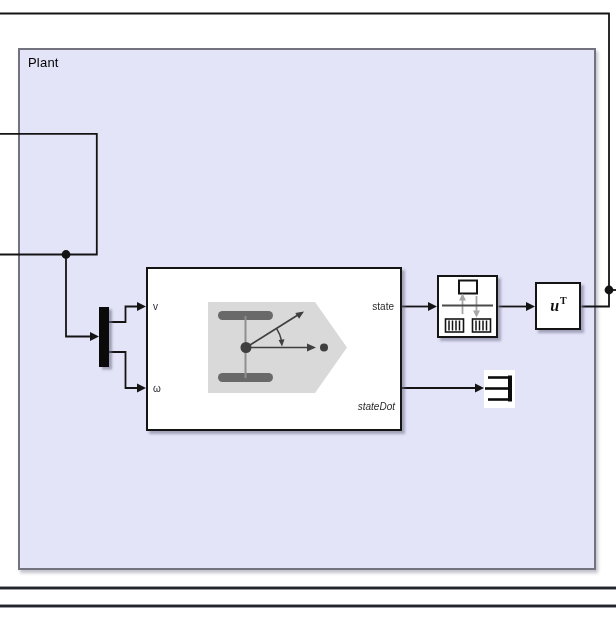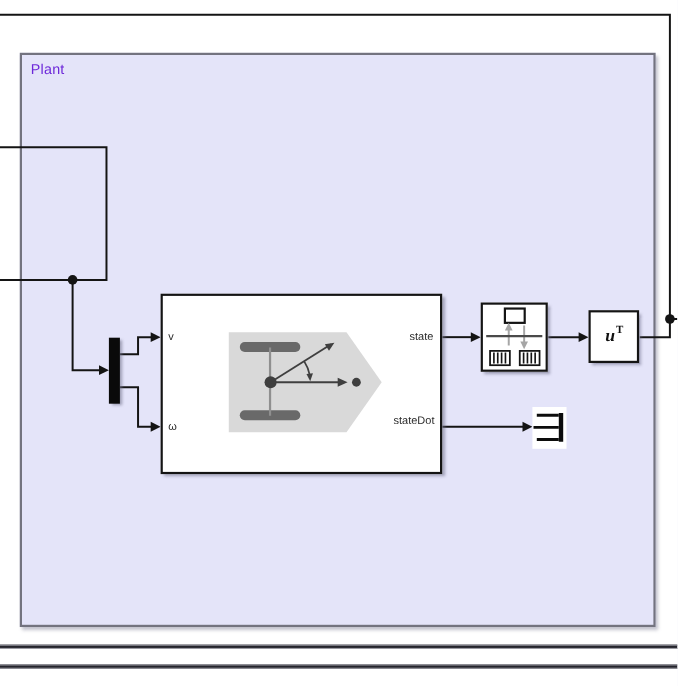--- a/index.html
+++ b/index.html
@@ -9,21 +9,21 @@
   }
   
   .plant-area {
     position:absolute; left:18px; top:48px; width:578px; height:522px;
     background:#e4e4f9; border:2px solid #73737f; box-sizing:border-box;
     box-shadow:2px 3px 3px rgba(120,120,145,0.45);
     z-index:2;
   }
   .plant-label {
     position:absolute; left:8px; top:5px;
-    font-size:13px; color:#6d28d9; letter-spacing:0.2px;
+    font-size:13px; color:#000000; letter-spacing:0.2px;
   }
   
   svg.overlay { position:absolute; left:0; top:0; width:616px; height:624px; z-index:5; }
   .wire { stroke:#141414; stroke-width:1.8; fill:none; }
   .arrow { fill:#141414; stroke:none; }
   .jdot  { fill:#141414; stroke:none; }
   
   .block {
     position:absolute; background:#ffffff; border:2px solid #141414;
     box-sizing:border-box; box-shadow:3px 3px 2.5px rgba(110,110,135,0.55);
@@ -93,21 +93,21 @@
     <path class="wire" d="M402 388 H475.5"></path>
     <polygon class="arrow" points="484,388 475,383.5 475,392.5"></polygon>
   </svg>
 
   <div class="demux"></div>
 
   <div class="block" style="left:146px; top:267px; width:256px; height:164px;">
     <div class="port-label" style="left:5px; top:32px;">v</div>
     <div class="port-label" style="left:5px; top:114px;">ω</div>
     <div class="port-label" style="right:6px; top:32px;">state</div>
-    <div class="port-label" style="right:5px; top:108px;">stateDot</div>
+    <div class="port-label" style="right:5px; top:132px;font-style:italic;">stateDot</div>
     <svg width="252" height="160" viewBox="0 0 252 160" style="position:absolute;left:0;top:0;">
       <polygon points="60,33 167,33 199,78.5 167,124 60,124" fill="#d9d9d9"></polygon>
       <rect x="70" y="42" width="55" height="9" rx="4.5" fill="#696969"></rect>
       <rect x="70" y="104" width="55" height="9" rx="4.5" fill="#696969"></rect>
       <line x1="97.5" y1="47" x2="97.5" y2="109" stroke="#8f8f8f" stroke-width="2"></line>
       <circle cx="98" cy="78.5" r="5.5" fill="#3f3f3f"></circle>
       <line x1="98" y1="78.5" x2="153" y2="44" stroke="#3f3f3f" stroke-width="1.7"></line>
       <polygon points="156,42.6 151.1,49.8 147.3,43.9" fill="#3f3f3f"></polygon>
       <line x1="98" y1="78.5" x2="160" y2="78.5" stroke="#3f3f3f" stroke-width="1.7"></line>
       <polygon points="168,78.5 159,74.5 159,82.5" fill="#3f3f3f"></polygon>

